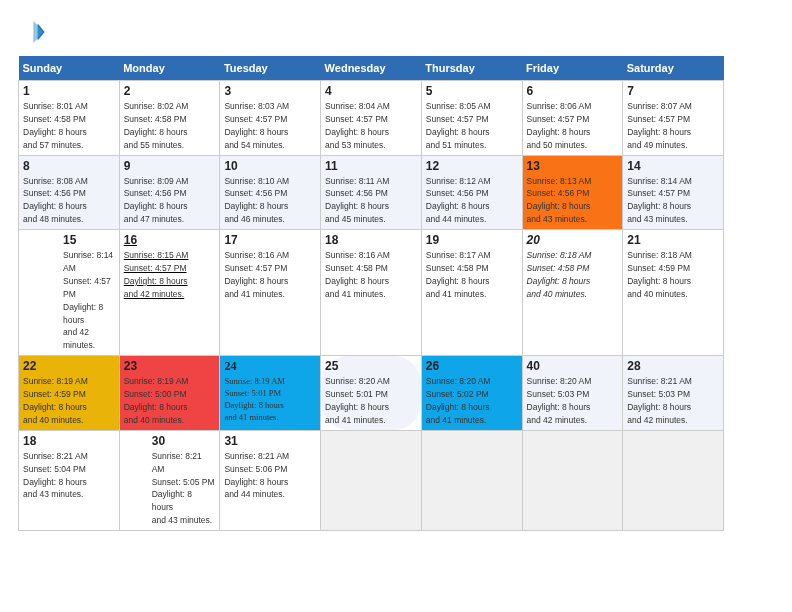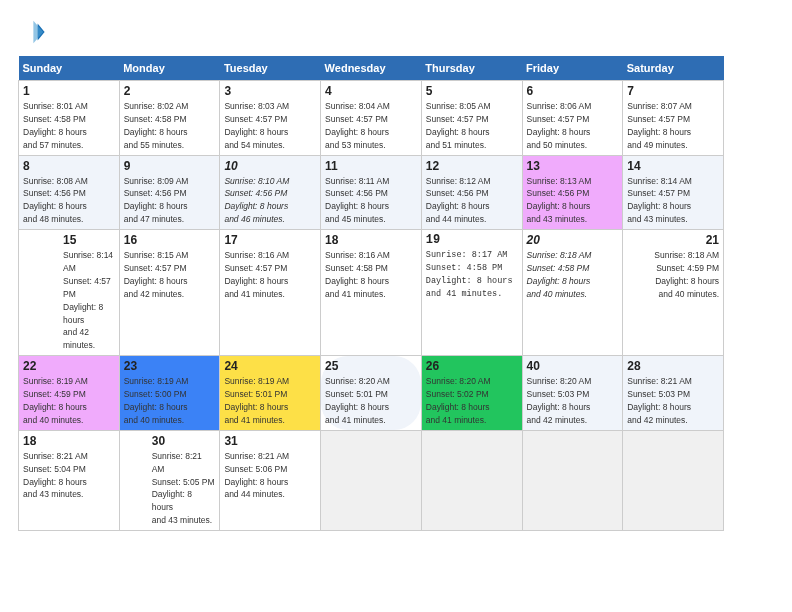--- a/index.html
+++ b/index.html
@@ -132,41 +132,41 @@
           <td style="background: rgb(255, 255, 255);"><span class="day-num">2</span><span class="day-detail">Sunrise: 8:02 AM<br>Sunset: 4:58 PM<br>Daylight: 8 hours<br>and 55 minutes.</span></td>
           <td style="background: rgb(255, 255, 255);"><span class="day-num">3</span><span class="day-detail">Sunrise: 8:03 AM<br>Sunset: 4:57 PM<br>Daylight: 8 hours<br>and 54 minutes.</span></td>
           <td style="background: rgb(255, 255, 255);"><span class="day-num">4</span><span class="day-detail">Sunrise: 8:04 AM<br>Sunset: 4:57 PM<br>Daylight: 8 hours<br>and 53 minutes.</span></td>
           <td style="background: rgb(255, 255, 255);"><span class="day-num">5</span><span class="day-detail">Sunrise: 8:05 AM<br>Sunset: 4:57 PM<br>Daylight: 8 hours<br>and 51 minutes.</span></td>
           <td style="background: rgb(255, 255, 255);"><span class="day-num">6</span><span class="day-detail">Sunrise: 8:06 AM<br>Sunset: 4:57 PM<br>Daylight: 8 hours<br>and 50 minutes.</span></td>
           <td style="background: rgb(255, 255, 255);"><span class="day-num">7</span><span class="day-detail">Sunrise: 8:07 AM<br>Sunset: 4:57 PM<br>Daylight: 8 hours<br>and 49 minutes.</span></td>
         </tr>
         <tr>
           <td style="background: rgb(240, 244, 250);"><span class="day-num">8</span><span class="day-detail">Sunrise: 8:08 AM<br>Sunset: 4:56 PM<br>Daylight: 8 hours<br>and 48 minutes.</span></td>
           <td style="background: rgb(240, 244, 250);"><span class="day-num">9</span><span class="day-detail">Sunrise: 8:09 AM<br>Sunset: 4:56 PM<br>Daylight: 8 hours<br>and 47 minutes.</span></td>
-          <td style="background: rgb(240, 244, 250); font-style: italic;"><span class="day-num">10</span><span class="day-detail">Sunrise: 8:10 AM<br>Sunset: 4:56 PM<br>Daylight: 8 hours<br>and 46 minutes.</span></td>
+          <td style="background: rgb(240, 244, 250);"><span class="day-num">10</span><span class="day-detail">Sunrise: 8:10 AM<br>Sunset: 4:56 PM<br>Daylight: 8 hours<br>and 46 minutes.</span></td>
           <td style="background: rgb(240, 244, 250);"><span class="day-num">11</span><span class="day-detail">Sunrise: 8:11 AM<br>Sunset: 4:56 PM<br>Daylight: 8 hours<br>and 45 minutes.</span></td>
           <td style="background: rgb(240, 244, 250);"><span class="day-num">12</span><span class="day-detail">Sunrise: 8:12 AM<br>Sunset: 4:56 PM<br>Daylight: 8 hours<br>and 44 minutes.</span></td>
-          <td style="background: #f0abfc;"><span class="day-num">13</span><span class="day-detail">Sunrise: 8:13 AM<br>Sunset: 4:56 PM<br>Daylight: 8 hours<br>and 43 minutes.</span></td>
+          <td style="background: #f97316;"><span class="day-num">13</span><span class="day-detail">Sunrise: 8:13 AM<br>Sunset: 4:56 PM<br>Daylight: 8 hours<br>and 43 minutes.</span></td>
           <td style="background: rgb(240, 244, 250); margin-left: 40px;"><span class="day-num">14</span><span class="day-detail">Sunrise: 8:14 AM<br>Sunset: 4:57 PM<br>Daylight: 8 hours<br>and 43 minutes.</span></td>
         </tr>
         <tr>
           <td style="background: rgb(255, 255, 255); padding-left: 44px;"><span class="day-num">15</span><span class="day-detail">Sunrise: 8:14 AM<br>Sunset: 4:57 PM<br>Daylight: 8 hours<br>and 42 minutes.</span></td>
-          <td style="background: rgb(255, 255, 255);"><span class="day-num">16</span><span class="day-detail">Sunrise: 8:15 AM<br>Sunset: 4:57 PM<br>Daylight: 8 hours<br>and 42 minutes.</span></td>
+          <td style="background: rgb(255, 255, 255); text-decoration: underline;"><span class="day-num">16</span><span class="day-detail">Sunrise: 8:15 AM<br>Sunset: 4:57 PM<br>Daylight: 8 hours<br>and 42 minutes.</span></td>
           <td style="background: rgb(255, 255, 255);"><span class="day-num">17</span><span class="day-detail">Sunrise: 8:16 AM<br>Sunset: 4:57 PM<br>Daylight: 8 hours<br>and 41 minutes.</span></td>
           <td style="background: rgb(255, 255, 255);"><span class="day-num">18</span><span class="day-detail">Sunrise: 8:16 AM<br>Sunset: 4:58 PM<br>Daylight: 8 hours<br>and 41 minutes.</span></td>
-          <td style="background: rgb(255, 255, 255); font-family: Liberation Mono, monospace;"><span class="day-num">19</span><span class="day-detail">Sunrise: 8:17 AM<br>Sunset: 4:58 PM<br>Daylight: 8 hours<br>and 41 minutes.</span></td>
+          <td style="background: rgb(255, 255, 255);"><span class="day-num">19</span><span class="day-detail">Sunrise: 8:17 AM<br>Sunset: 4:58 PM<br>Daylight: 8 hours<br>and 41 minutes.</span></td>
           <td style="background: rgb(255, 255, 255); font-style: italic;"><span class="day-num">20</span><span class="day-detail">Sunrise: 8:18 AM<br>Sunset: 4:58 PM<br>Daylight: 8 hours<br>and 40 minutes.</span></td>
-          <td style="background: rgb(255, 255, 255); text-align: right;"><span class="day-num">21</span><span class="day-detail">Sunrise: 8:18 AM<br>Sunset: 4:59 PM<br>Daylight: 8 hours<br>and 40 minutes.</span></td>
+          <td style="background: rgb(255, 255, 255);"><span class="day-num">21</span><span class="day-detail">Sunrise: 8:18 AM<br>Sunset: 4:59 PM<br>Daylight: 8 hours<br>and 40 minutes.</span></td>
         </tr>
         <tr>
-          <td style="background: #f0abfc;"><span class="day-num">22</span><span class="day-detail">Sunrise: 8:19 AM<br>Sunset: 4:59 PM<br>Daylight: 8 hours<br>and 40 minutes.</span></td>
-          <td style="background: #3b82f6;"><span class="day-num">23</span><span class="day-detail">Sunrise: 8:19 AM<br>Sunset: 5:00 PM<br>Daylight: 8 hours<br>and 40 minutes.</span></td>
-          <td style="background: #fde047;"><span class="day-num">24</span><span class="day-detail">Sunrise: 8:19 AM<br>Sunset: 5:01 PM<br>Daylight: 8 hours<br>and 41 minutes.</span></td>
+          <td style="background: #eab308;"><span class="day-num">22</span><span class="day-detail">Sunrise: 8:19 AM<br>Sunset: 4:59 PM<br>Daylight: 8 hours<br>and 40 minutes.</span></td>
+          <td style="background: #ef4444;"><span class="day-num">23</span><span class="day-detail">Sunrise: 8:19 AM<br>Sunset: 5:00 PM<br>Daylight: 8 hours<br>and 40 minutes.</span></td>
+          <td style="background: #0ea5e9; font-family: Liberation Serif, serif;"><span class="day-num">24</span><span class="day-detail">Sunrise: 8:19 AM<br>Sunset: 5:01 PM<br>Daylight: 8 hours<br>and 41 minutes.</span></td>
           <td style="background: rgb(240, 244, 250); border-radius: 27px;"><span class="day-num">25</span><span class="day-detail">Sunrise: 8:20 AM<br>Sunset: 5:01 PM<br>Daylight: 8 hours<br>and 41 minutes.</span></td>
-          <td style="background: #22c55e;"><span class="day-num">26</span><span class="day-detail">Sunrise: 8:20 AM<br>Sunset: 5:02 PM<br>Daylight: 8 hours<br>and 41 minutes.</span></td>
+          <td style="background: #0ea5e9;"><span class="day-num">26</span><span class="day-detail">Sunrise: 8:20 AM<br>Sunset: 5:02 PM<br>Daylight: 8 hours<br>and 41 minutes.</span></td>
           <td style="background: rgb(240, 244, 250);"><span class="day-num">40</span><span class="day-detail">Sunrise: 8:20 AM<br>Sunset: 5:03 PM<br>Daylight: 8 hours<br>and 42 minutes.</span></td>
           <td style="background: rgb(240, 244, 250);"><span class="day-num">28</span><span class="day-detail">Sunrise: 8:21 AM<br>Sunset: 5:03 PM<br>Daylight: 8 hours<br>and 42 minutes.</span></td>
         </tr>
         <tr>
           <td style="background: rgb(255, 255, 255);"><span class="day-num">18</span><span class="day-detail">Sunrise: 8:21 AM<br>Sunset: 5:04 PM<br>Daylight: 8 hours<br>and 43 minutes.</span></td>
           <td style="background: rgb(255, 255, 255); padding-left: 32px;"><span class="day-num">30</span><span class="day-detail">Sunrise: 8:21 AM<br>Sunset: 5:05 PM<br>Daylight: 8 hours<br>and 43 minutes.</span></td>
           <td style="background: rgb(255, 255, 255);"><span class="day-num">31</span><span class="day-detail">Sunrise: 8:21 AM<br>Sunset: 5:06 PM<br>Daylight: 8 hours<br>and 44 minutes.</span></td>
           <td class="empty"></td>
           <td class="empty"></td>
           <td class="empty"></td>

